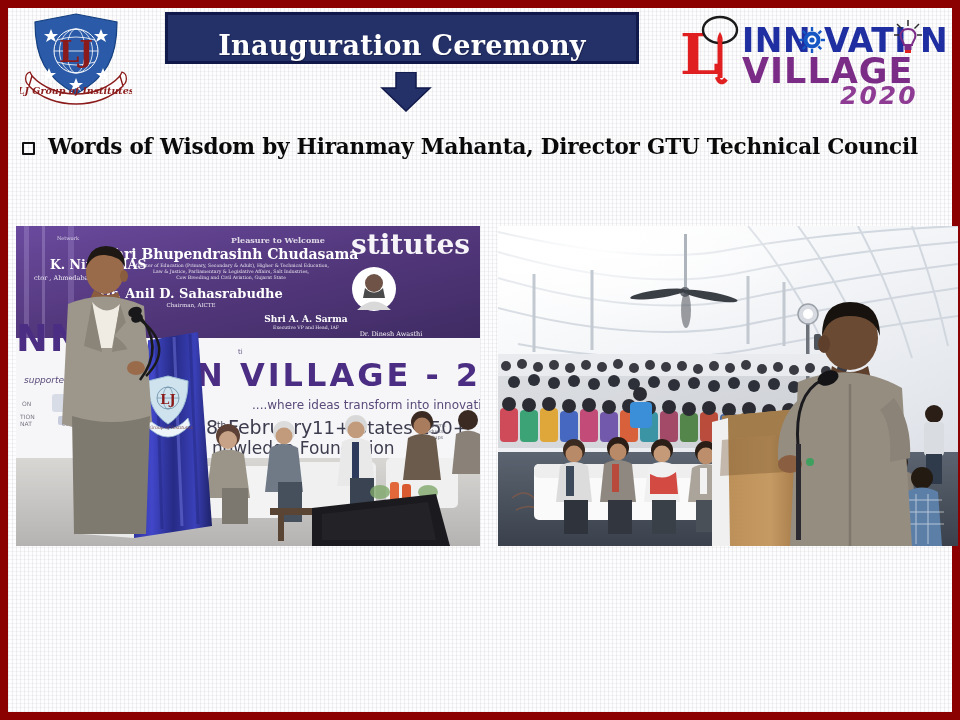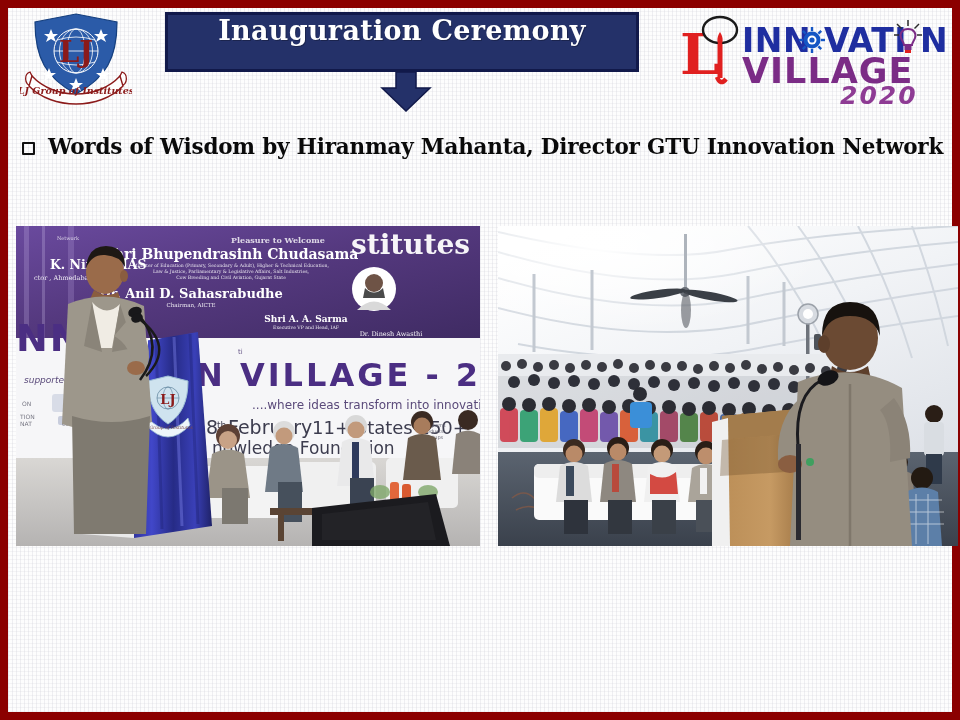--- a/index.html
+++ b/index.html
@@ -42,26 +42,26 @@
     top: 2px;
     width: 112px;
     height: 104px;
   }
 
   .title-banner {
     position: absolute;
     left: 157px;
     top: 4px;
     width: 474px;
-    height: 60px;
+    height: 52px;
     background: #243169;
     border: 3px solid #11194a;
     box-sizing: border-box;
     display: flex;
-    align-items: flex-start;
+    align-items: flex-end;
     justify-content: center;
   }
   .title-banner-text {
     color: #ffffff;
     font-family: "DejaVu Serif", serif;
     font-weight: bold;
     font-size: 27px;
     letter-spacing: 0.3px;
     white-space: nowrap;
     text-shadow: 1px 1px 0 rgba(0,0,0,0.25);
@@ -210,21 +210,21 @@
       <text x="244" y="44" font-family="DejaVu Sans, sans-serif" font-size="33" font-weight="bold" fill="#1F2EA0" letter-spacing="0.5">N</text>
 
       <text x="66" y="75" font-family="DejaVu Sans, sans-serif" font-size="35" font-weight="bold" fill="#7B2C86" letter-spacing="1">VILLAGE</text>
 
       <text x="164" y="96" font-family="DejaVu Sans, sans-serif" font-size="25" font-weight="bold" font-style="italic" fill="#8E3B94" letter-spacing="2">2020</text>
     </svg>
   </div>
 
   <div class="bullet-row">
     <span class="bullet-box"></span>
-    <span class="bullet-text">Words of Wisdom by Hiranmay Mahanta, Director GTU Innovation Network</span>
+    <span class="bullet-text">Words of Wisdom by Hiranmay Mahanta, Director GTU Technical Council</span>
   </div>
 
   <div class="photo photo-left">
     <svg viewBox="0 0 464 320" xmlns="http://www.w3.org/2000/svg">
       <defs>
         <linearGradient id="backdropG" x1="0" y1="0" x2="1" y2="1">
           <stop offset="0%" stop-color="#6A4A9E"></stop>
           <stop offset="45%" stop-color="#55397F"></stop>
           <stop offset="100%" stop-color="#3F2B63"></stop>
         </linearGradient>

